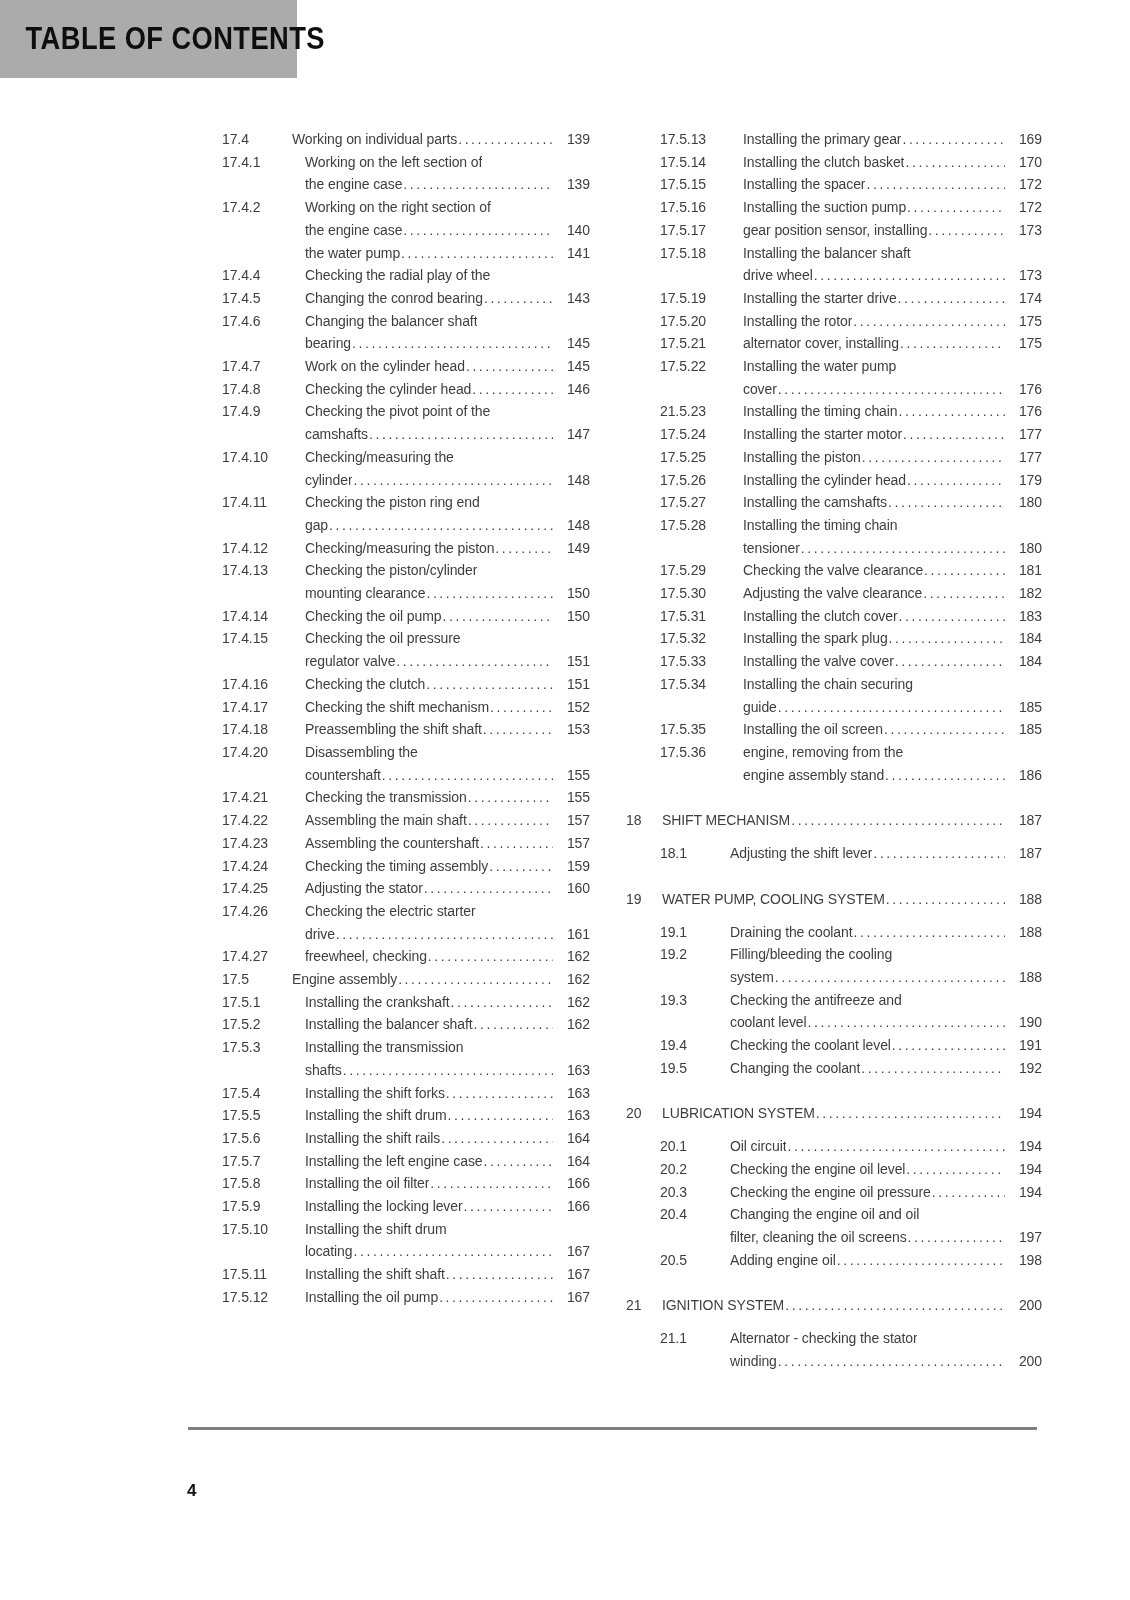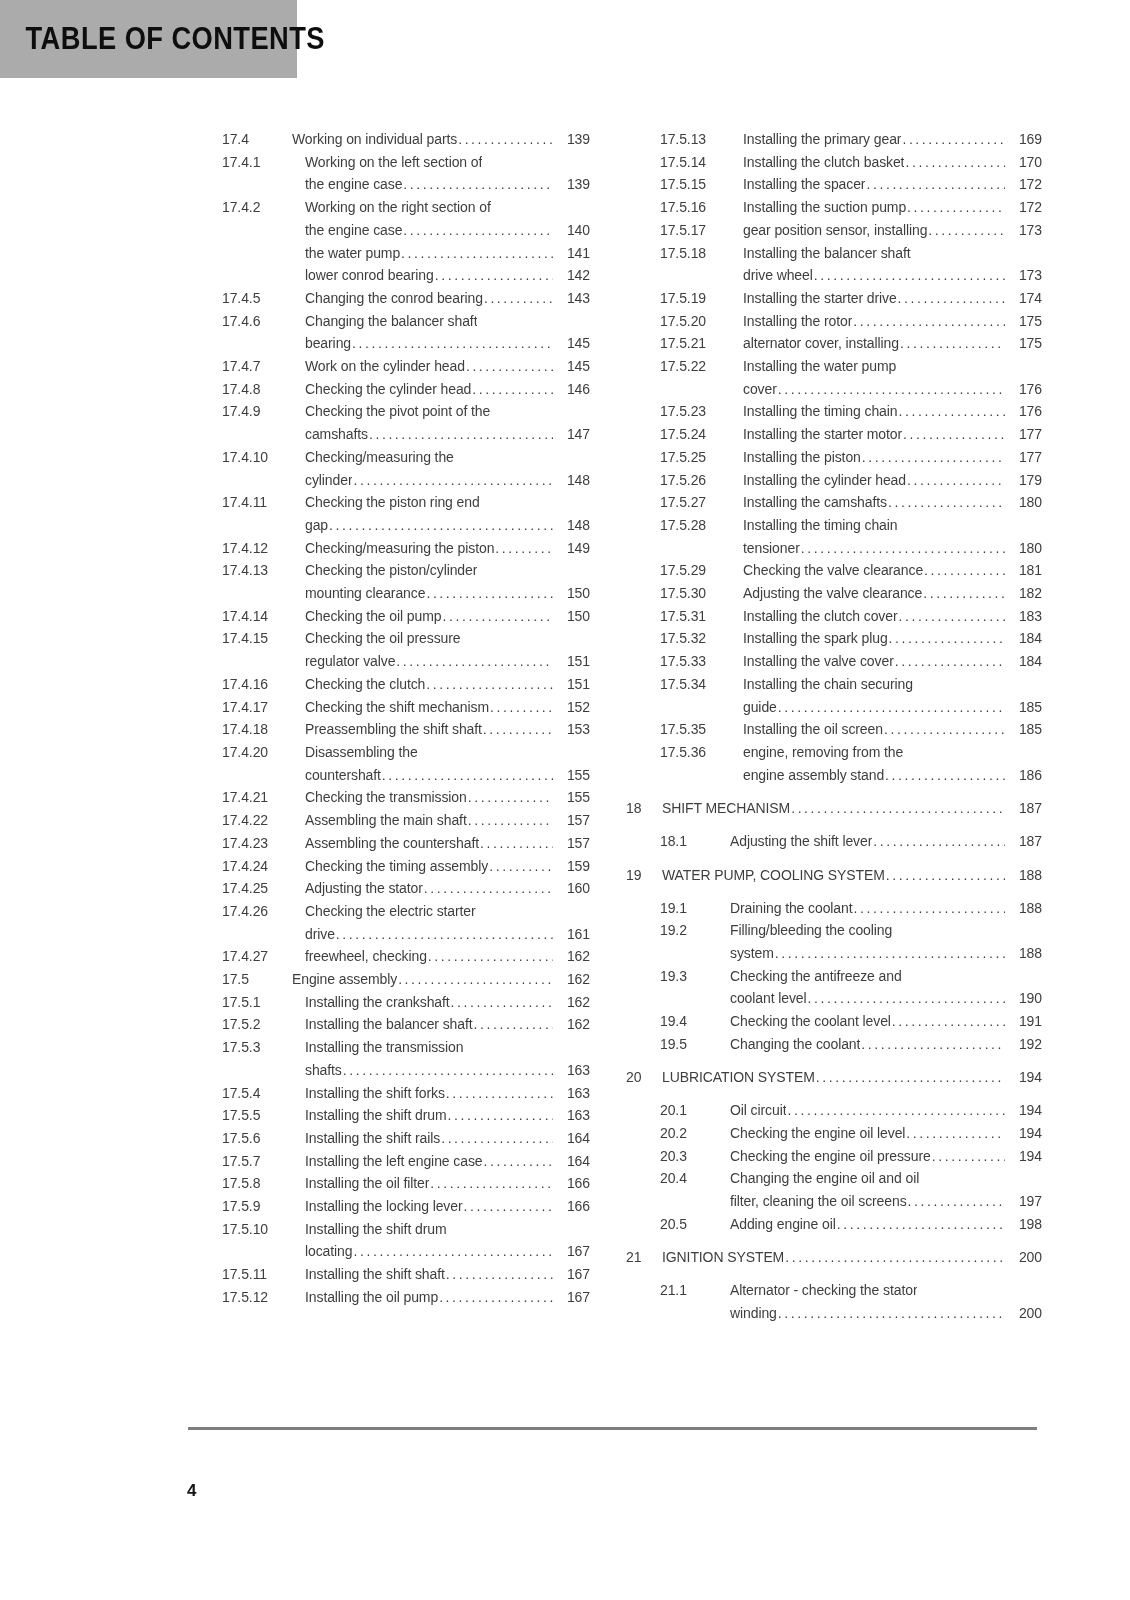--- a/index.html
+++ b/index.html
@@ -39,21 +39,21 @@
   .col-left  { left: 188px; width: 402px; }
   .col-right { left: 626px; width: 416px; }
 
   .entry { display: block; }
   .entry.level-section,
   .entry.level-subsection { margin-left: 34px; }
   .entry.level-chapter { margin-top: 11px; margin-bottom: 10px; }
 
   .line { display: flex; align-items: baseline; }
   .num { flex: 0 0 auto; }
-  .level-chapter    .num { width: 36px; }
+  .level-chapter    .num { width: 36px; margin-top: 12px; }
   .level-section    .num { width: 70px; }
   .level-subsection .num { width: 83px; }
   .txt { flex: 0 1 auto; white-space: nowrap; overflow: hidden; }
   .leader {
     flex: 1 1 8px;
     overflow: hidden; white-space: nowrap;
     margin: 0 4px 0 1px;
   }
   .leader::after {
     content: "....................................................................................";
@@ -118,24 +118,22 @@
         <div class="entry level-subsection">
           <div class="line">
             <span class="num"></span>
             <span class="txt">the water pump</span>
             <span class="leader"></span>
             <span class="pg">141</span>
           </div>
         </div>
         <div class="entry level-subsection">
           <div class="line">
-            <span class="num"></span>
-            <span class="txt">lower conrod bearing</span>
-            <span class="leader"></span>
-            <span class="pg">142</span>
+            <span class="num">17.4.4</span>
+            <span class="txt">Checking the radial play of the</span>
           </div>
         </div>
         <div class="entry level-subsection">
           <div class="line">
             <span class="num">17.4.5</span>
             <span class="txt">Changing the conrod bearing</span>
             <span class="leader"></span>
             <span class="pg">143</span>
           </div>
         </div>
@@ -536,21 +534,21 @@
           </div>
           <div class="line">
             <span class="num"></span>
             <span class="txt">cover</span>
             <span class="leader"></span>
             <span class="pg">176</span>
           </div>
         </div>
         <div class="entry level-subsection">
           <div class="line">
-            <span class="num">17.5.23</span>
+            <span class="num">21.5.23</span>
             <span class="txt">Installing the timing chain</span>
             <span class="leader"></span>
             <span class="pg">176</span>
           </div>
         </div>
         <div class="entry level-subsection">
           <div class="line">
             <span class="num">17.5.24</span>
             <span class="txt">Installing the starter motor</span>
             <span class="leader"></span>

